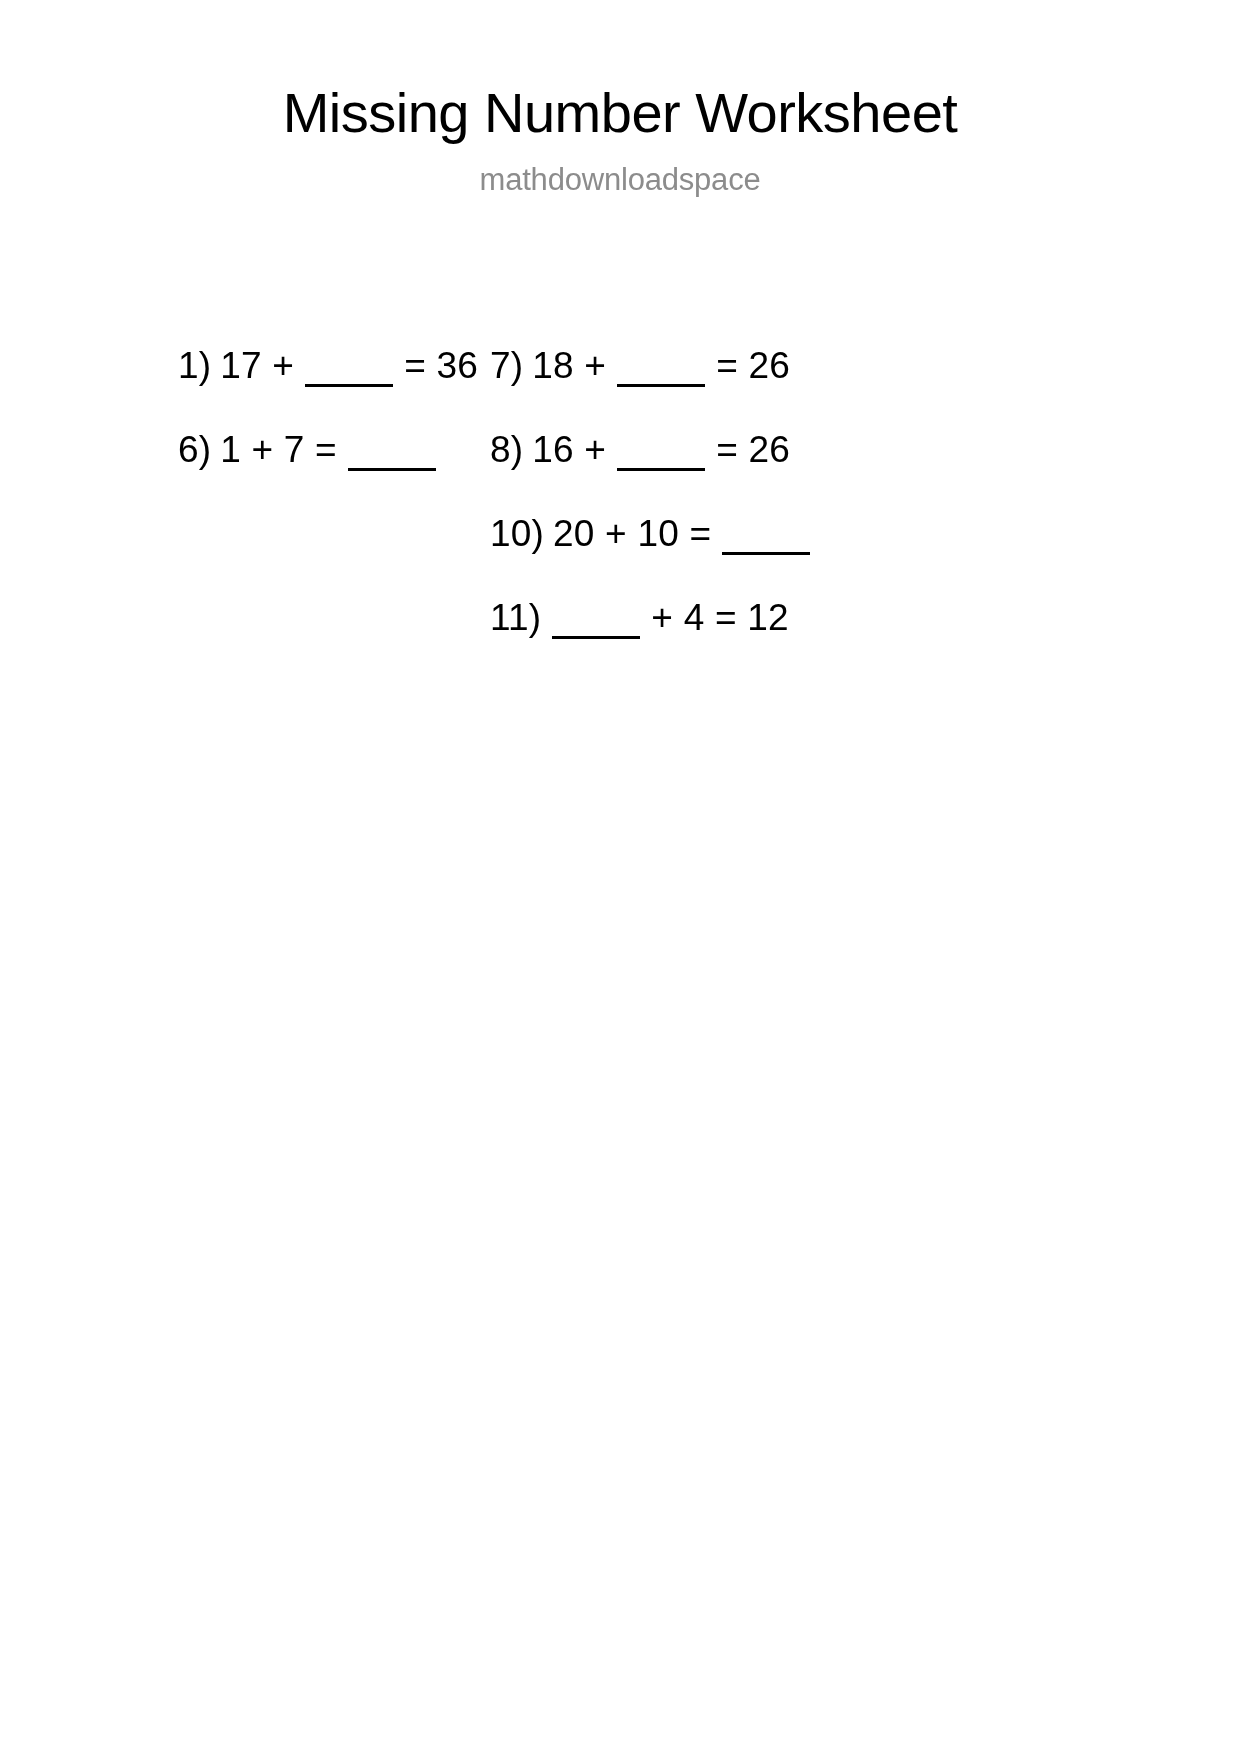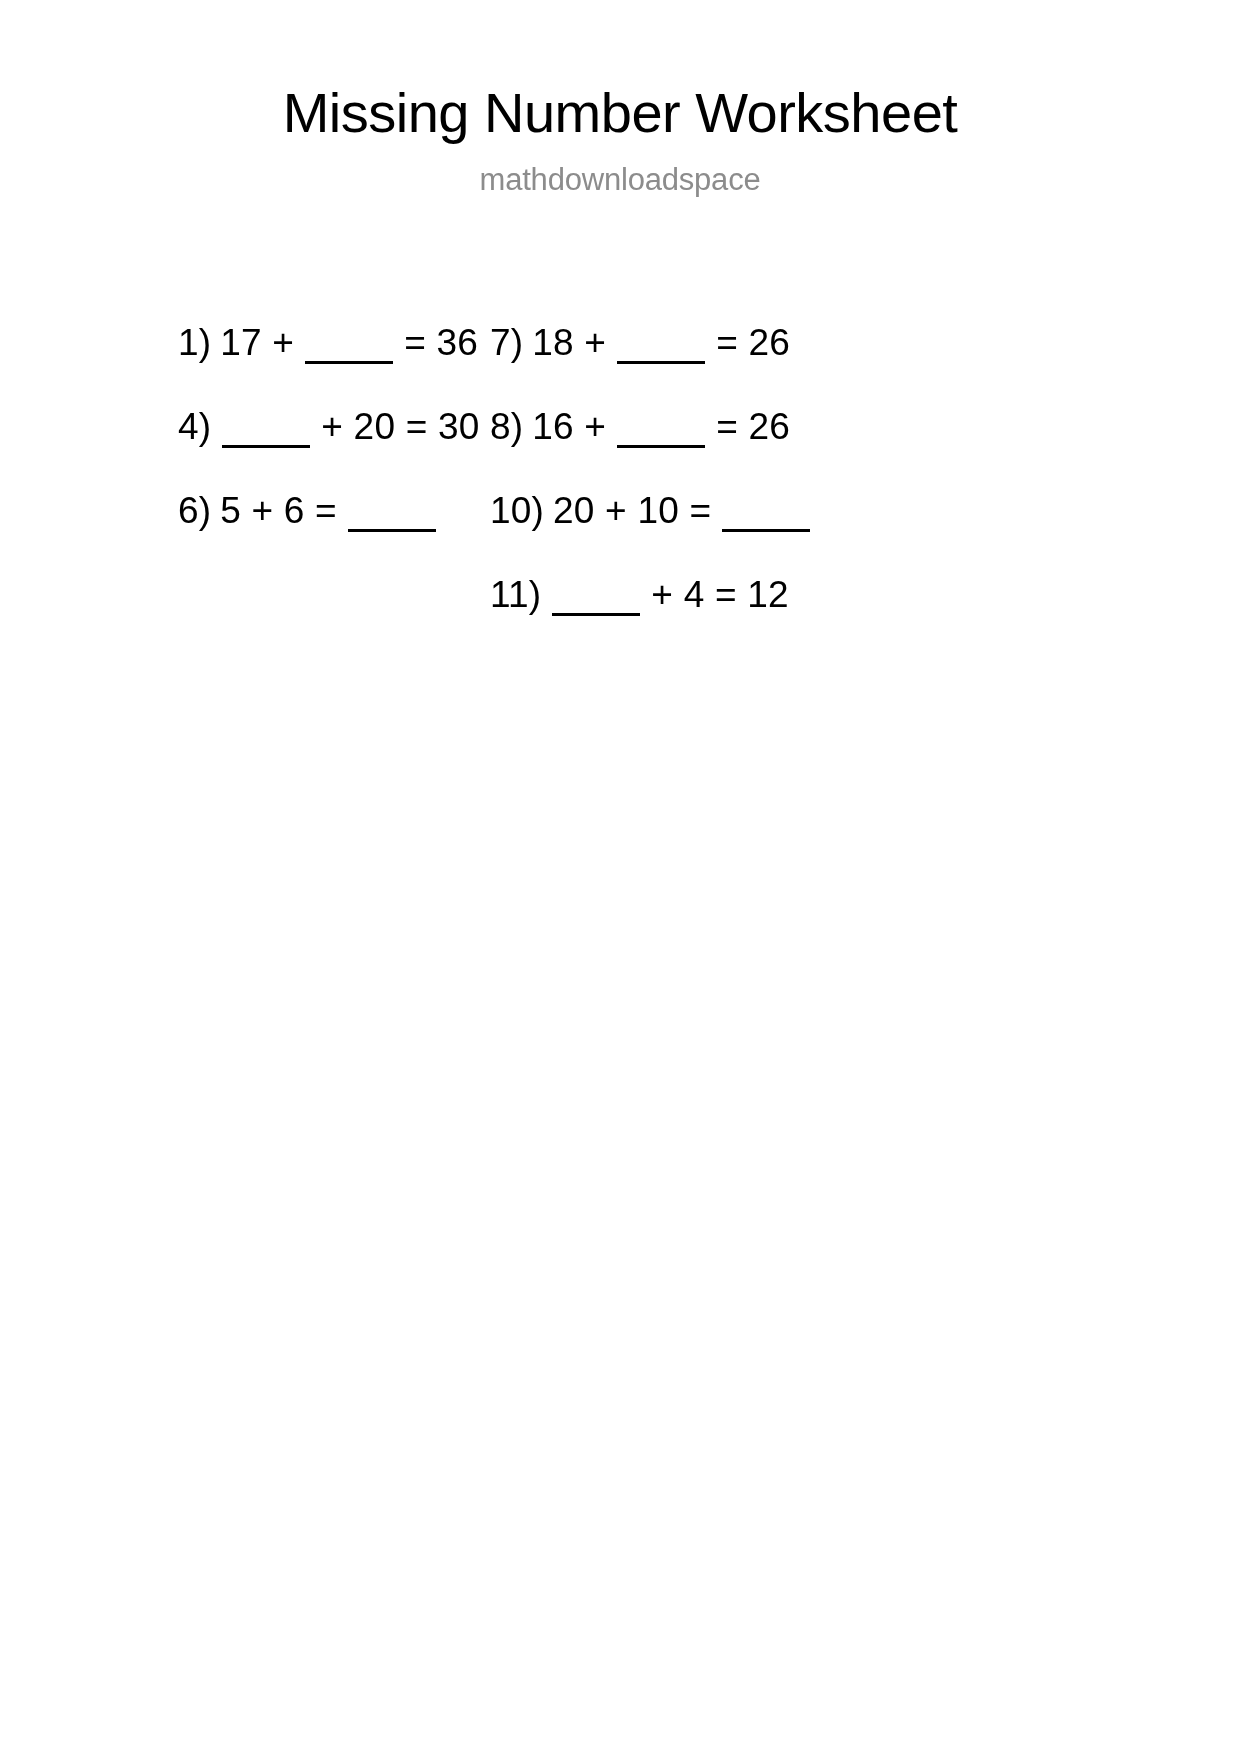--- a/index.html
+++ b/index.html
@@ -64,21 +64,21 @@
 
   .problem-column.right {
     width: 560px;
     padding-left: 45px;
     box-sizing: border-box;
   }
 
   .problem-row {
     height: 84px;
     display: flex;
-    align-items: center;
+    align-items: flex-end;
     white-space: nowrap;
   }
 
   .problem-text {
     font-size: 37px;
     font-weight: 400;
     color: #000000;
     letter-spacing: 0.2px;
     line-height: 1.0;
   }
@@ -109,24 +109,21 @@
 
   <div class="worksheet-subtitle">mathdownloadspace</div>
 
   <div class="problems-area">
 
     <div class="problem-column left">
       <div class="problem-row">
           <span class="problem-text"><span>1)</span><span class="sp"></span><span>17 +</span><span class="sp"></span><span class="blank" title="____"></span><span class="sp"></span><span>= 36</span></span>
         </div>
       <div class="problem-row">
-          <span class="problem-text"><span>4)</span><span class="sp"></span><span class="blank" title="____"></span><span class="sp"></span><span>+ 20 = 30</span></span>
-        </div>
-      <div class="problem-row">
-          <span class="problem-text"><span>6)</span><span class="sp"></span><span>5 + 6 =</span><span class="sp"></span><span class="blank" title="____"></span></span>
+          <span class="problem-text"><span>6)</span><span class="sp"></span><span>1 + 7 =</span><span class="sp"></span><span class="blank" title="____"></span></span>
         </div>
     </div>
 
     <div class="problem-column right">
       <div class="problem-row">
           <span class="problem-text"><span>7)</span><span class="sp"></span><span>18 +</span><span class="sp"></span><span class="blank" title="____"></span><span class="sp"></span><span>= 26</span></span>
         </div>
       <div class="problem-row">
           <span class="problem-text"><span>8)</span><span class="sp"></span><span>16 +</span><span class="sp"></span><span class="blank" title="____"></span><span class="sp"></span><span>= 26</span></span>
         </div>

